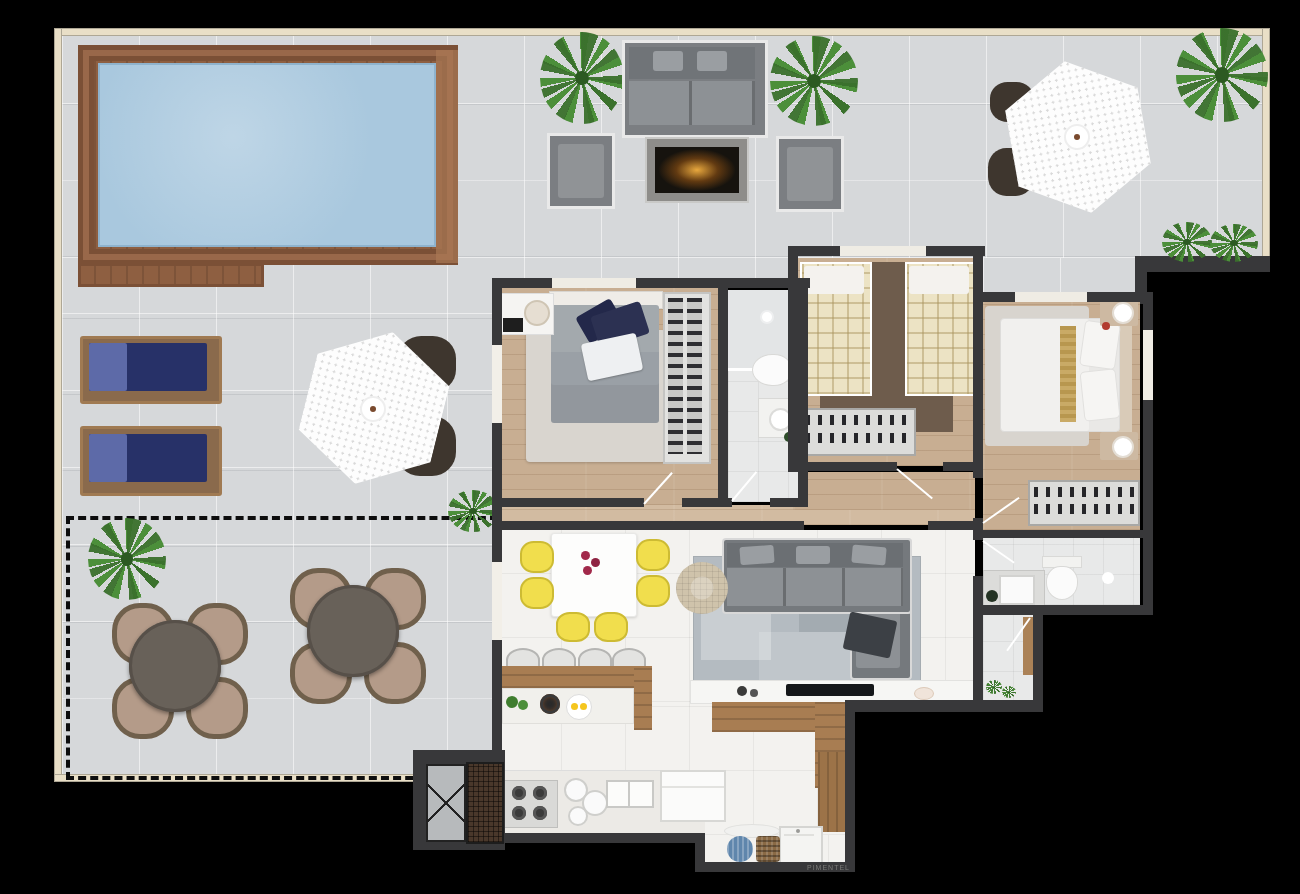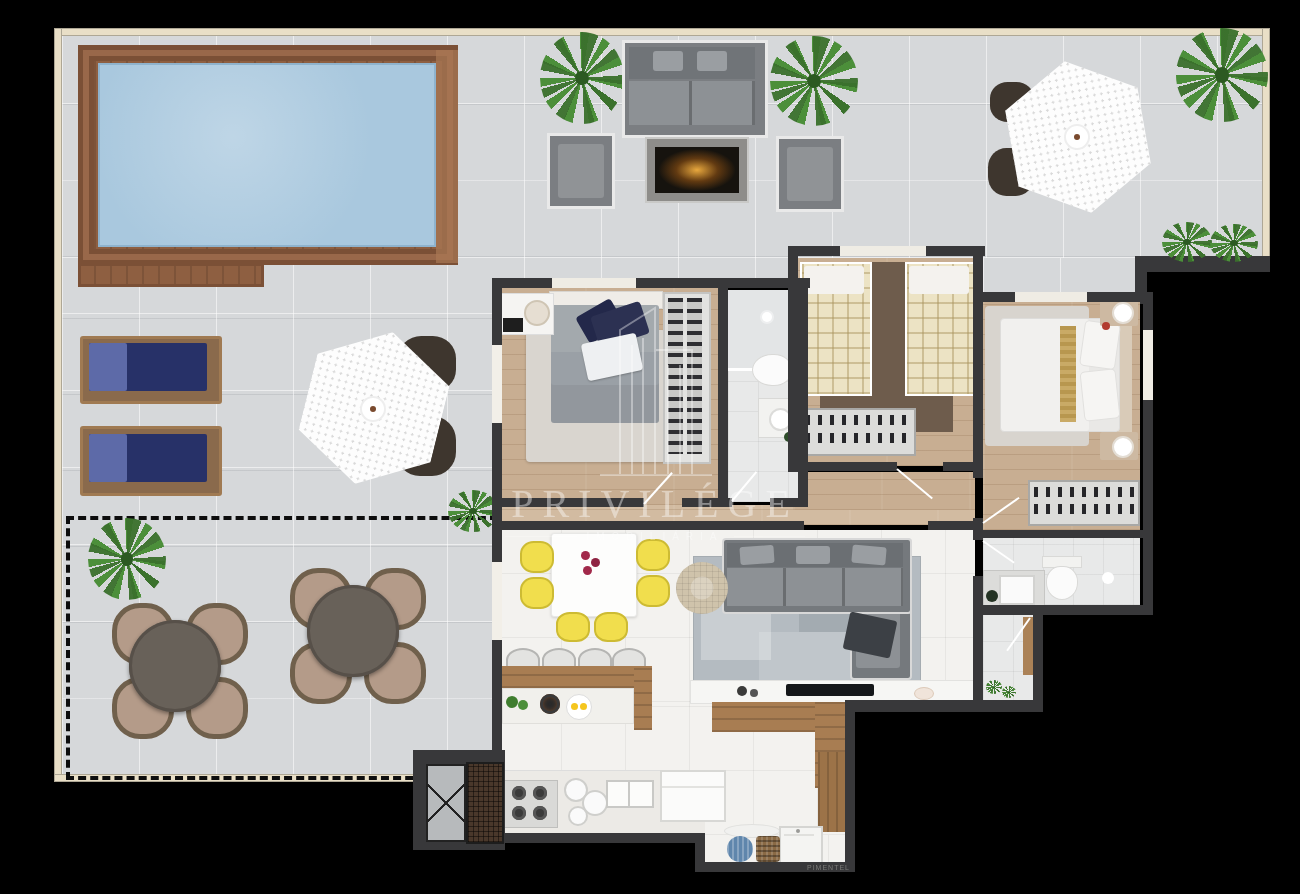--- a/index.html
+++ b/index.html
@@ -358,31 +358,16 @@
   <div class="abs swing" style="left:1030px;top:617px;width:40px;transform:rotate(125deg);"></div>
 
   <div class="abs wall" able="false" style="left:413px;top:750px;width:92px;height:100px;"></div>
   <div class="abs" style="left:426px;top:764px;width:36px;height:74px;border:2px solid #222;background:
       linear-gradient(45deg, transparent calc(50% - 1px), #222 calc(50% - 1px) calc(50% + 1px), transparent calc(50% + 1px)),
       linear-gradient(-45deg, transparent calc(50% - 1px), #222 calc(50% - 1px) calc(50% + 1px), transparent calc(50% + 1px)), #b7babc;"></div>
   <div class="abs" style="left:466px;top:762px;width:34px;height:78px;border:2px solid #1d1d1d;background:
       repeating-linear-gradient(0deg, rgba(0,0,0,.45) 0 1px, transparent 1px 5px),
       repeating-linear-gradient(90deg, rgba(0,0,0,.45) 0 1px, transparent 1px 5px), #4a382b;"></div>
 
-  <div class="abs" style="left:490px;top:262px;width:330px;height:280px;display:flex;flex-direction:column;align-items:center;justify-content:flex-end;pointer-events:none;">
-    <svg width="150" height="190" viewBox="0 0 150 190" style="opacity:.38;">
-      <g fill="none" stroke="#ffffff" stroke-width="2">
-        <path d="M40 185 V40 L75 18 V185"></path>
-        <path d="M52 185 V55 M63 185 V48"></path>
-        <path d="M75 60 H112 V185"></path>
-        <path d="M88 185 V75 M100 185 V75"></path>
-        <path d="M20 185 H132"></path>
-      </g>
-    </svg>
-    <div class="wm-brand">PRIVILÉGE</div>
-    <div class="wm-sub" style="width:300px;margin-top:4px;">
-      <span>IMOBILIÁRIA</span>
-    </div>
-  </div>
 
   <div class="abs credit" style="left:765px;top:864px;width:85px;">PIMENTEL</div>
 
 </div>
 
 </body></html>

